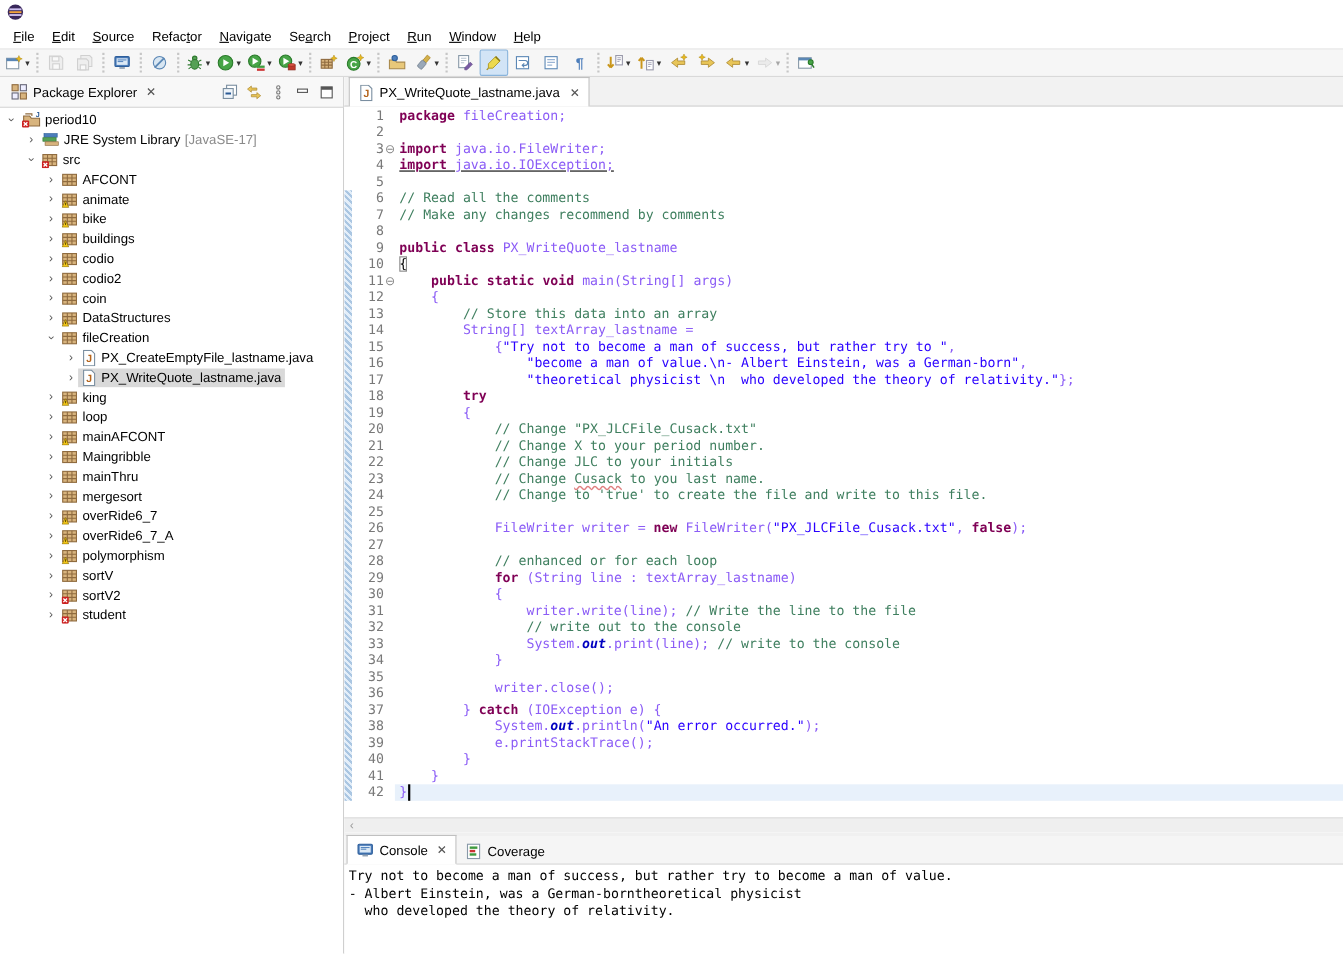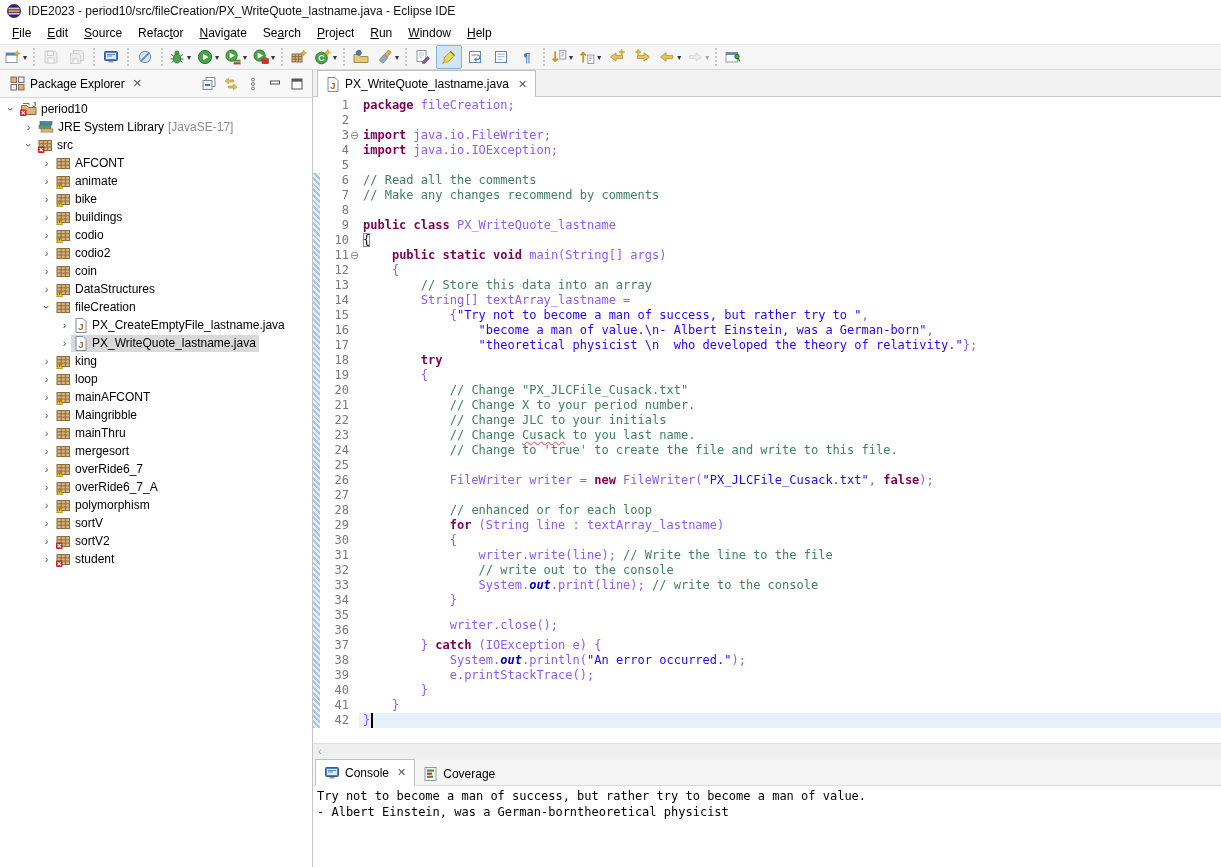--- a/index.html
+++ b/index.html
@@ -74,21 +74,20 @@
   <span id="app-icon">
       <span style="display: flex;">
         <svg width="16" height="16" viewBox="0 0 16 16" xmlns="http://www.w3.org/2000/svg">
           <circle cx="8" cy="8" r="7" fill="#39275b"></circle>
           <rect x="2.5" y="4.6" width="11" height="1.7" fill="#cdbff0"></rect>
           <rect x="2.5" y="7.2" width="11" height="1.7" fill="#f2a33c"></rect>
           <rect x="2.5" y="9.8" width="11" height="1.7" fill="#cdbff0"></rect>
         </svg>
       </span>
     </span>
-  <span class="ttl">IDE2023 - period10/src/fileCreation/PX_WriteQuote_lastname.java - Eclipse IDE</span>
 </div>
 
 <div id="menubar" class="abs">
     <div class="menu-item"><u>F</u>ile</div>
     <div class="menu-item"><u>E</u>dit</div>
     <div class="menu-item"><u>S</u>ource</div>
     <div class="menu-item">Refac<u>t</u>or</div>
     <div class="menu-item"><u>N</u>avigate</div>
     <div class="menu-item">Se<u>a</u>rch</div>
     <div class="menu-item"><u>P</u>roject</div>
@@ -805,21 +804,21 @@
         <div class="lnum" style="top: 556px;">38</div>
         <div class="lnum" style="top: 571px;">39</div>
         <div class="lnum" style="top: 586px;">40</div>
         <div class="lnum" style="top: 601px;">41</div>
         <div class="lnum" style="top: 616px;">42</div>
       </div>
     <div id="code-lines">
         <div class="cline" style="top: 1px;"><span class="k">package</span><span class="p"> fileCreation;</span></div>
         <div class="cline" style="top: 16px;"></div>
         <div class="cline" style="top: 31px;"><span class="k">import</span><span class="p"> java.io.FileWriter;</span></div>
-        <div class="cline" style="top: 46px;"><span class="k">import</span><span class="p"> java.io.IOException;</span></div>
+        <div class="cline" style="top: 46px; text-decoration: underline;"><span class="k">import</span><span class="p"> java.io.IOException;</span></div>
         <div class="cline" style="top: 61px;"></div>
         <div class="cline" style="top: 76px;"><span class="c">// Read all the comments</span></div>
         <div class="cline" style="top: 91px;"><span class="c">// Make any changes recommend by comments</span></div>
         <div class="cline" style="top: 106px;"></div>
         <div class="cline" style="top: 121px;"><span class="k">public</span><span class="p"> </span><span class="k">class</span><span class="p"> PX_WriteQuote_lastname</span></div>
         <div class="cline" style="top: 136px;"><span class="b">{</span></div>
         <div class="cline" style="top: 151px;"><span class="p">    </span><span class="k">public</span><span class="p"> </span><span class="k">static</span><span class="p"> </span><span class="k">void</span><span class="p"> main(String[] args)</span></div>
         <div class="cline" style="top: 166px;"><span class="p">    {</span></div>
         <div class="cline" style="top: 181px;"><span class="p">        </span><span class="c">// Store this data into an array</span></div>
         <div class="cline" style="top: 196px;"><span class="p">        String[] textArray_lastname =</span></div>
@@ -878,14 +877,14 @@
           <svg width="15" height="16" viewBox="0 0 15 16" xmlns="http://www.w3.org/2000/svg">
             <rect x="2" y="1.5" width="11" height="13" fill="#fff" stroke="#8899a8"></rect>
             <rect x="4" y="3.5" width="7" height="2.2" fill="#3f9b3f"></rect>
             <rect x="4" y="6.6" width="5" height="2.2" fill="#cc3333"></rect>
             <rect x="4" y="9.7" width="6" height="2.2" fill="#3f9b3f"></rect>
           </svg>
         </span>
         <span>Coverage</span>
       </div>
     </div>
-  <div id="coutput"><div>Try not to become a man of success, but rather try to become a man of value.</div><div>- Albert Einstein, was a German-borntheoretical physicist</div></div>
+  <div id="coutput"><div>Try not to become a man of success, but rather try to become a man of value.</div><div>- Albert Einstein, was a German-borntheoretical physicist</div><div>  who developed the theory of relativity.</div></div>
 </div>
 
 </body></html>

